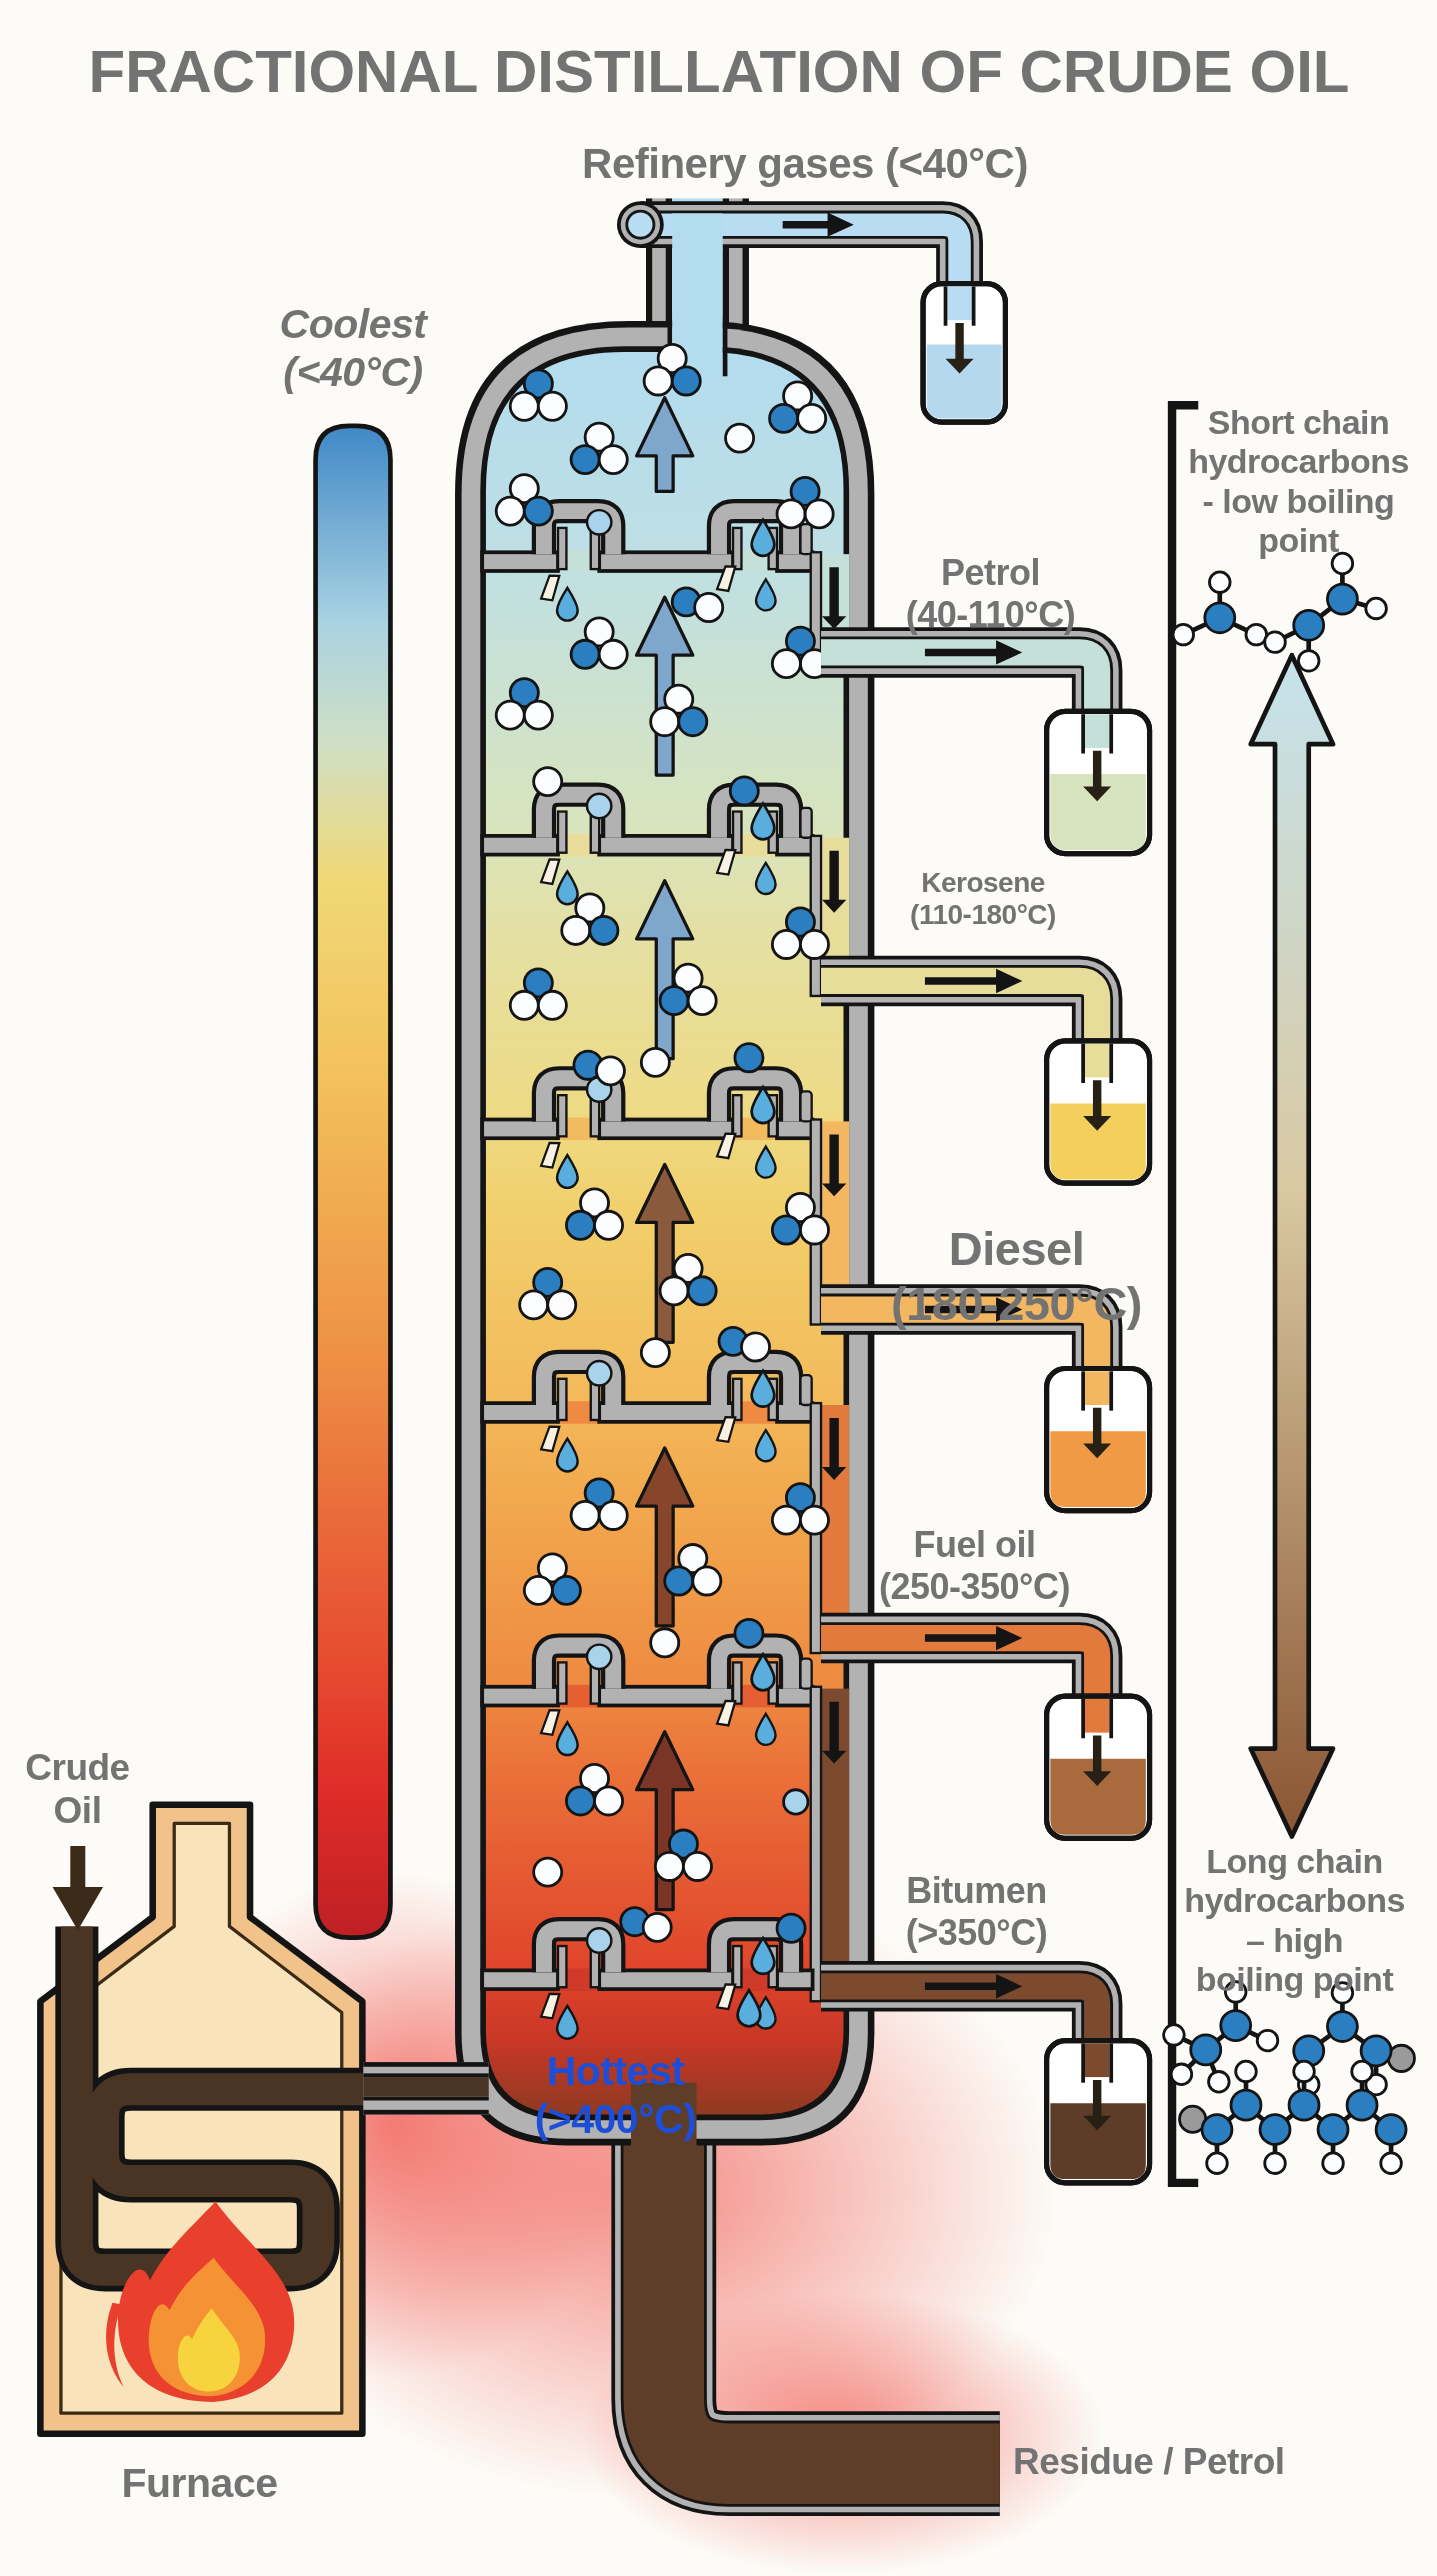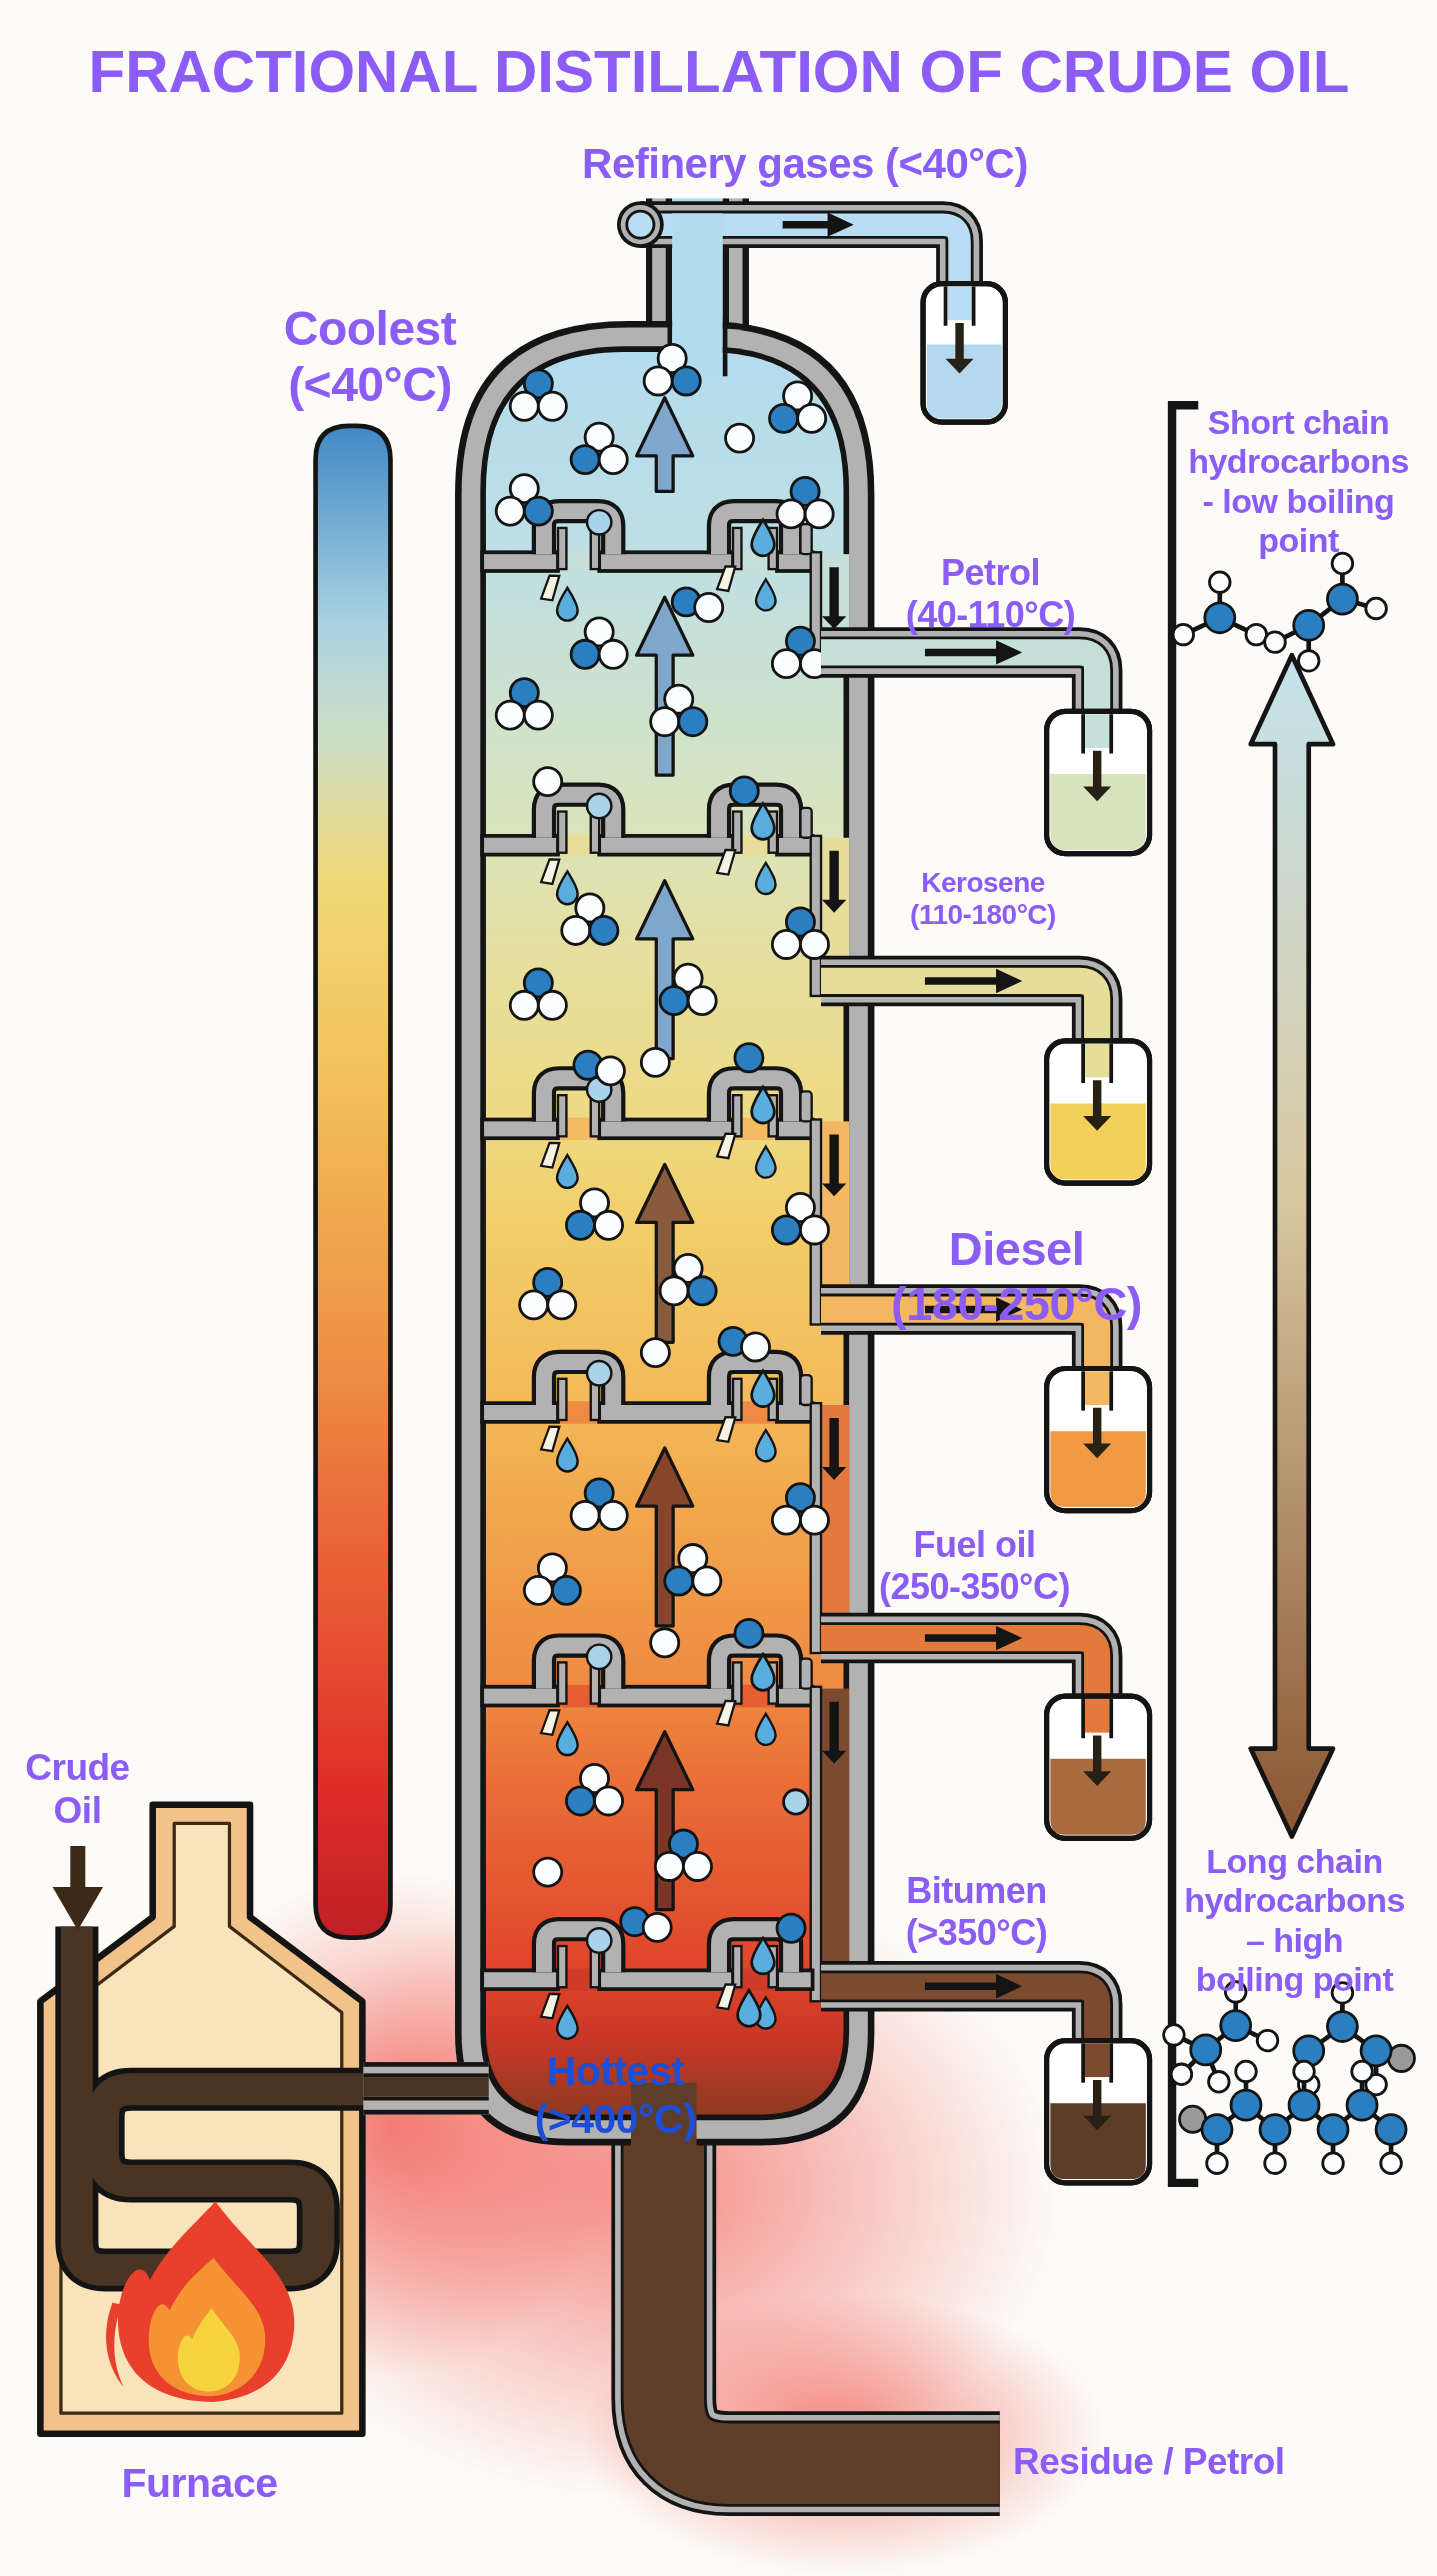--- a/index.html
+++ b/index.html
@@ -1,22 +1,22 @@
 <!DOCTYPE html>
 <html style="font-size:15px"><head>
 <meta charset="utf-8">
 <style>
   html,body{margin:0;padding:0;background:#e9e9e9;}
   #stage{position:relative;width:1438px;height:2576px;background:#fcfbf7;overflow:hidden;
          font-family:"Liberation Sans",sans-serif;}
   #art{position:absolute;left:0;top:0;}
-  .lbl{position:absolute;font-weight:bold;color:#8b5cf6;white-space:pre-line;
+  .lbl{position:absolute;font-weight:bold;color:#737373;white-space:pre-line;
        text-align:center;line-height:1.16;letter-spacing:-0.5px;}
   .title{left:0;right:0;top:37px;font-size:60px;letter-spacing:0;transform:scaleX(1.0);}
-  .coolest{left:220px;width:300px;top:301px;font-size:48px;}
+  .coolest{left:203px;width:300px;top:301px;font-size:41px;font-style:italic;}
   .hottest{left:475px;width:281px;top:2048px;font-size:41px;color:#1d4ed8;}
   .refinery{left:524px;width:562px;top:140px;font-size:42px;}
   .petrol{left:850px;width:281px;top:552px;font-size:36px;}
   .kerosene{left:824px;width:318px;top:867px;font-size:28px;}
   .diesel{left:876px;width:281px;top:1194px;font-size:47px;margin-top:28px;}
   .fueloil{left:834px;width:281px;top:1524px;font-size:36px;}
   .bitumen{left:836px;width:281px;top:1870px;font-size:36px;}
   .shortchain{left:1165px;width:267px;top:403px;font-size:34px;}
   .longchain{left:1161px;width:267px;top:1842px;font-size:34px;}
   .crude{left:7.5px;width:140px;top:1747px;font-size:37px;}

